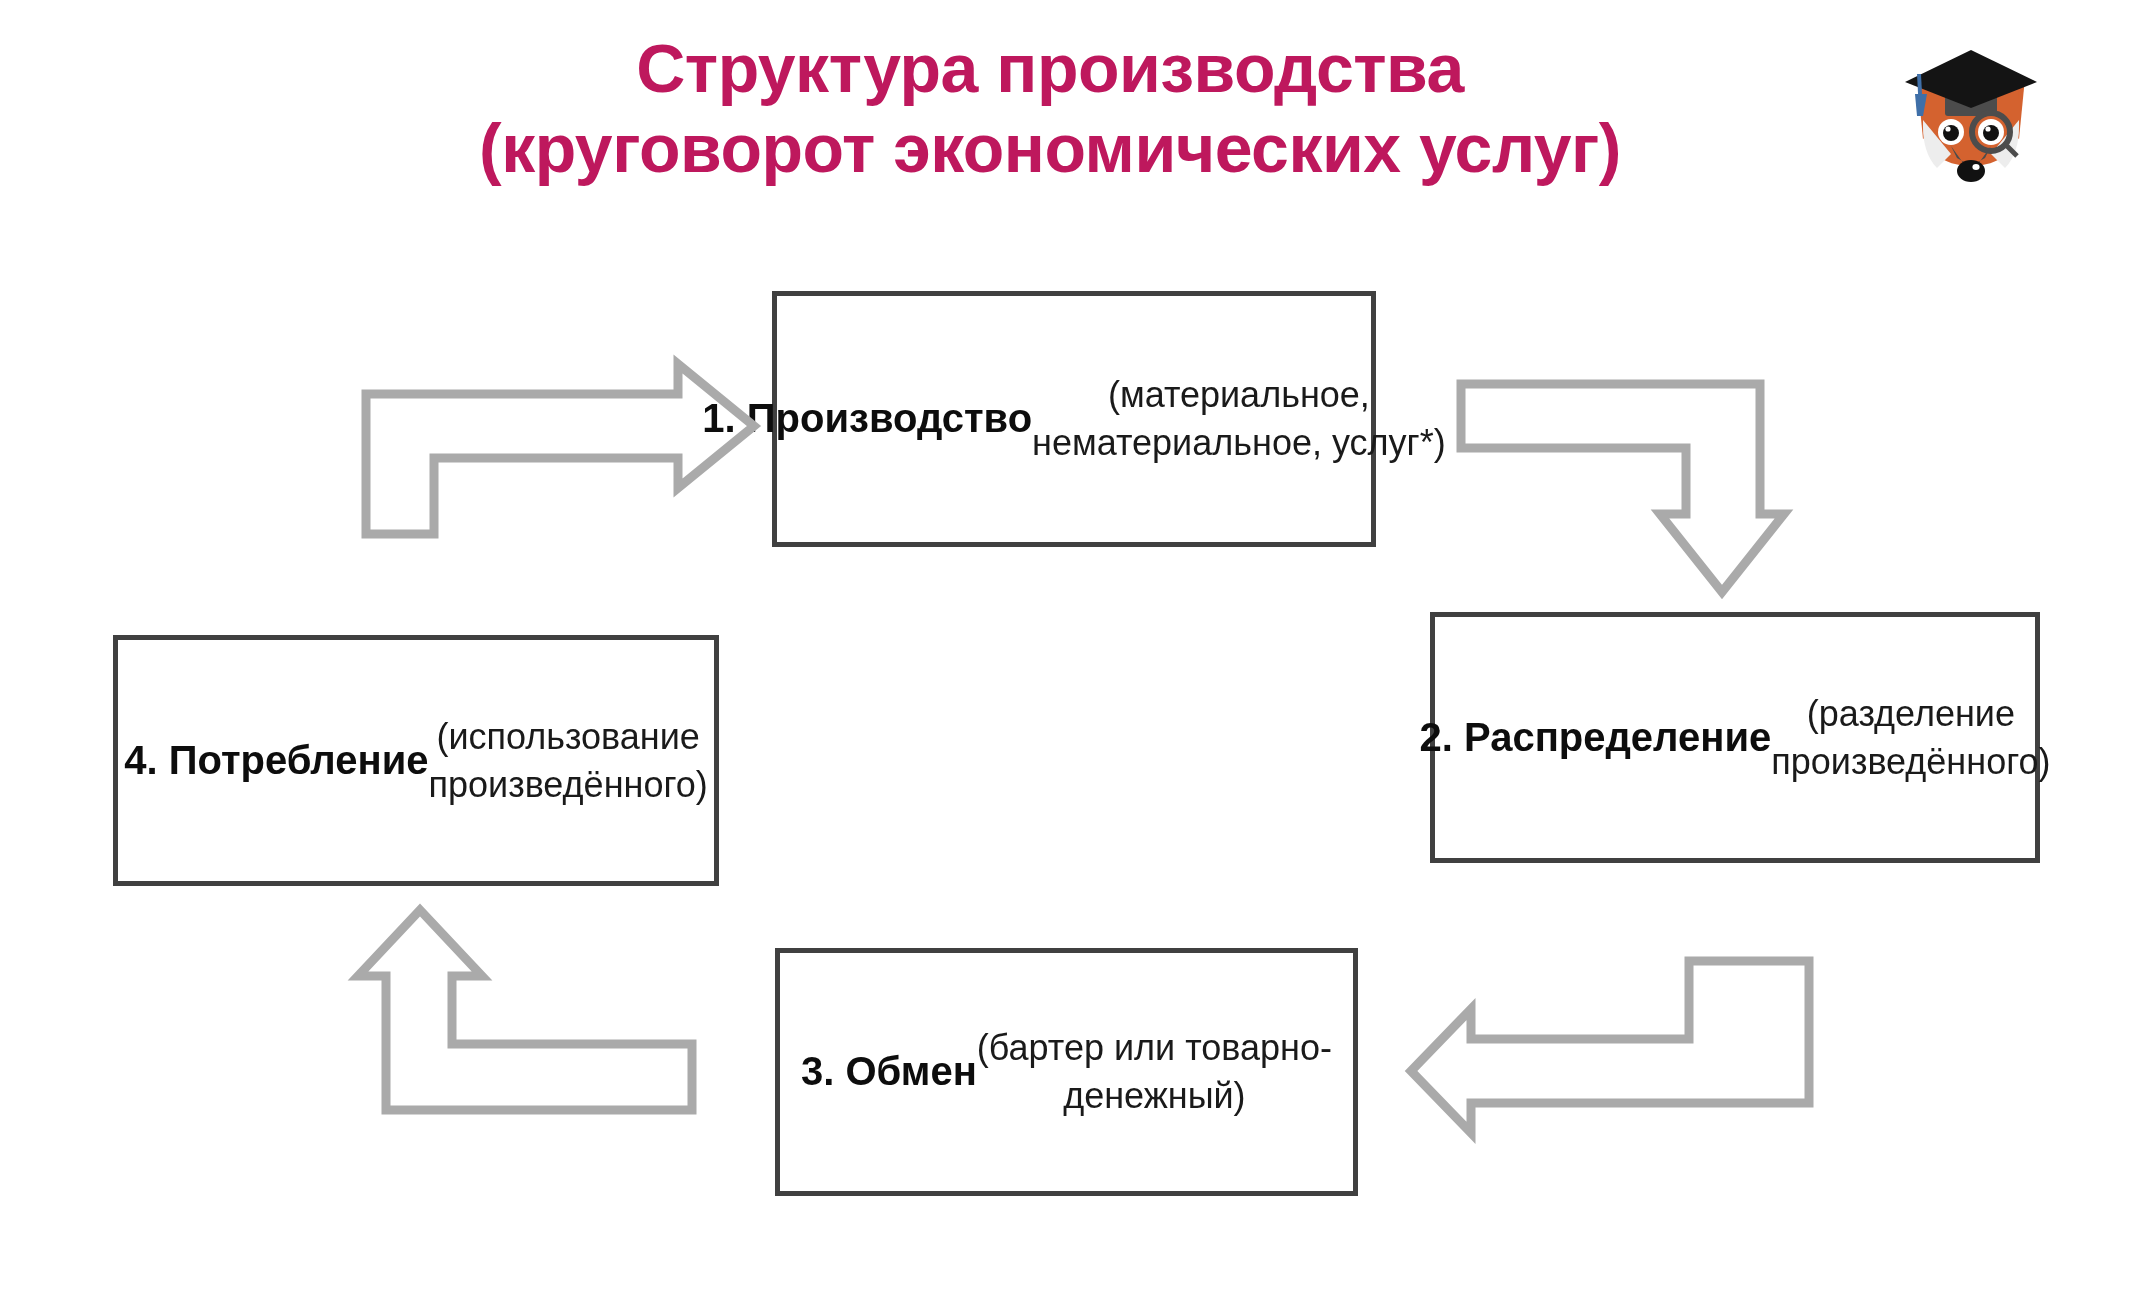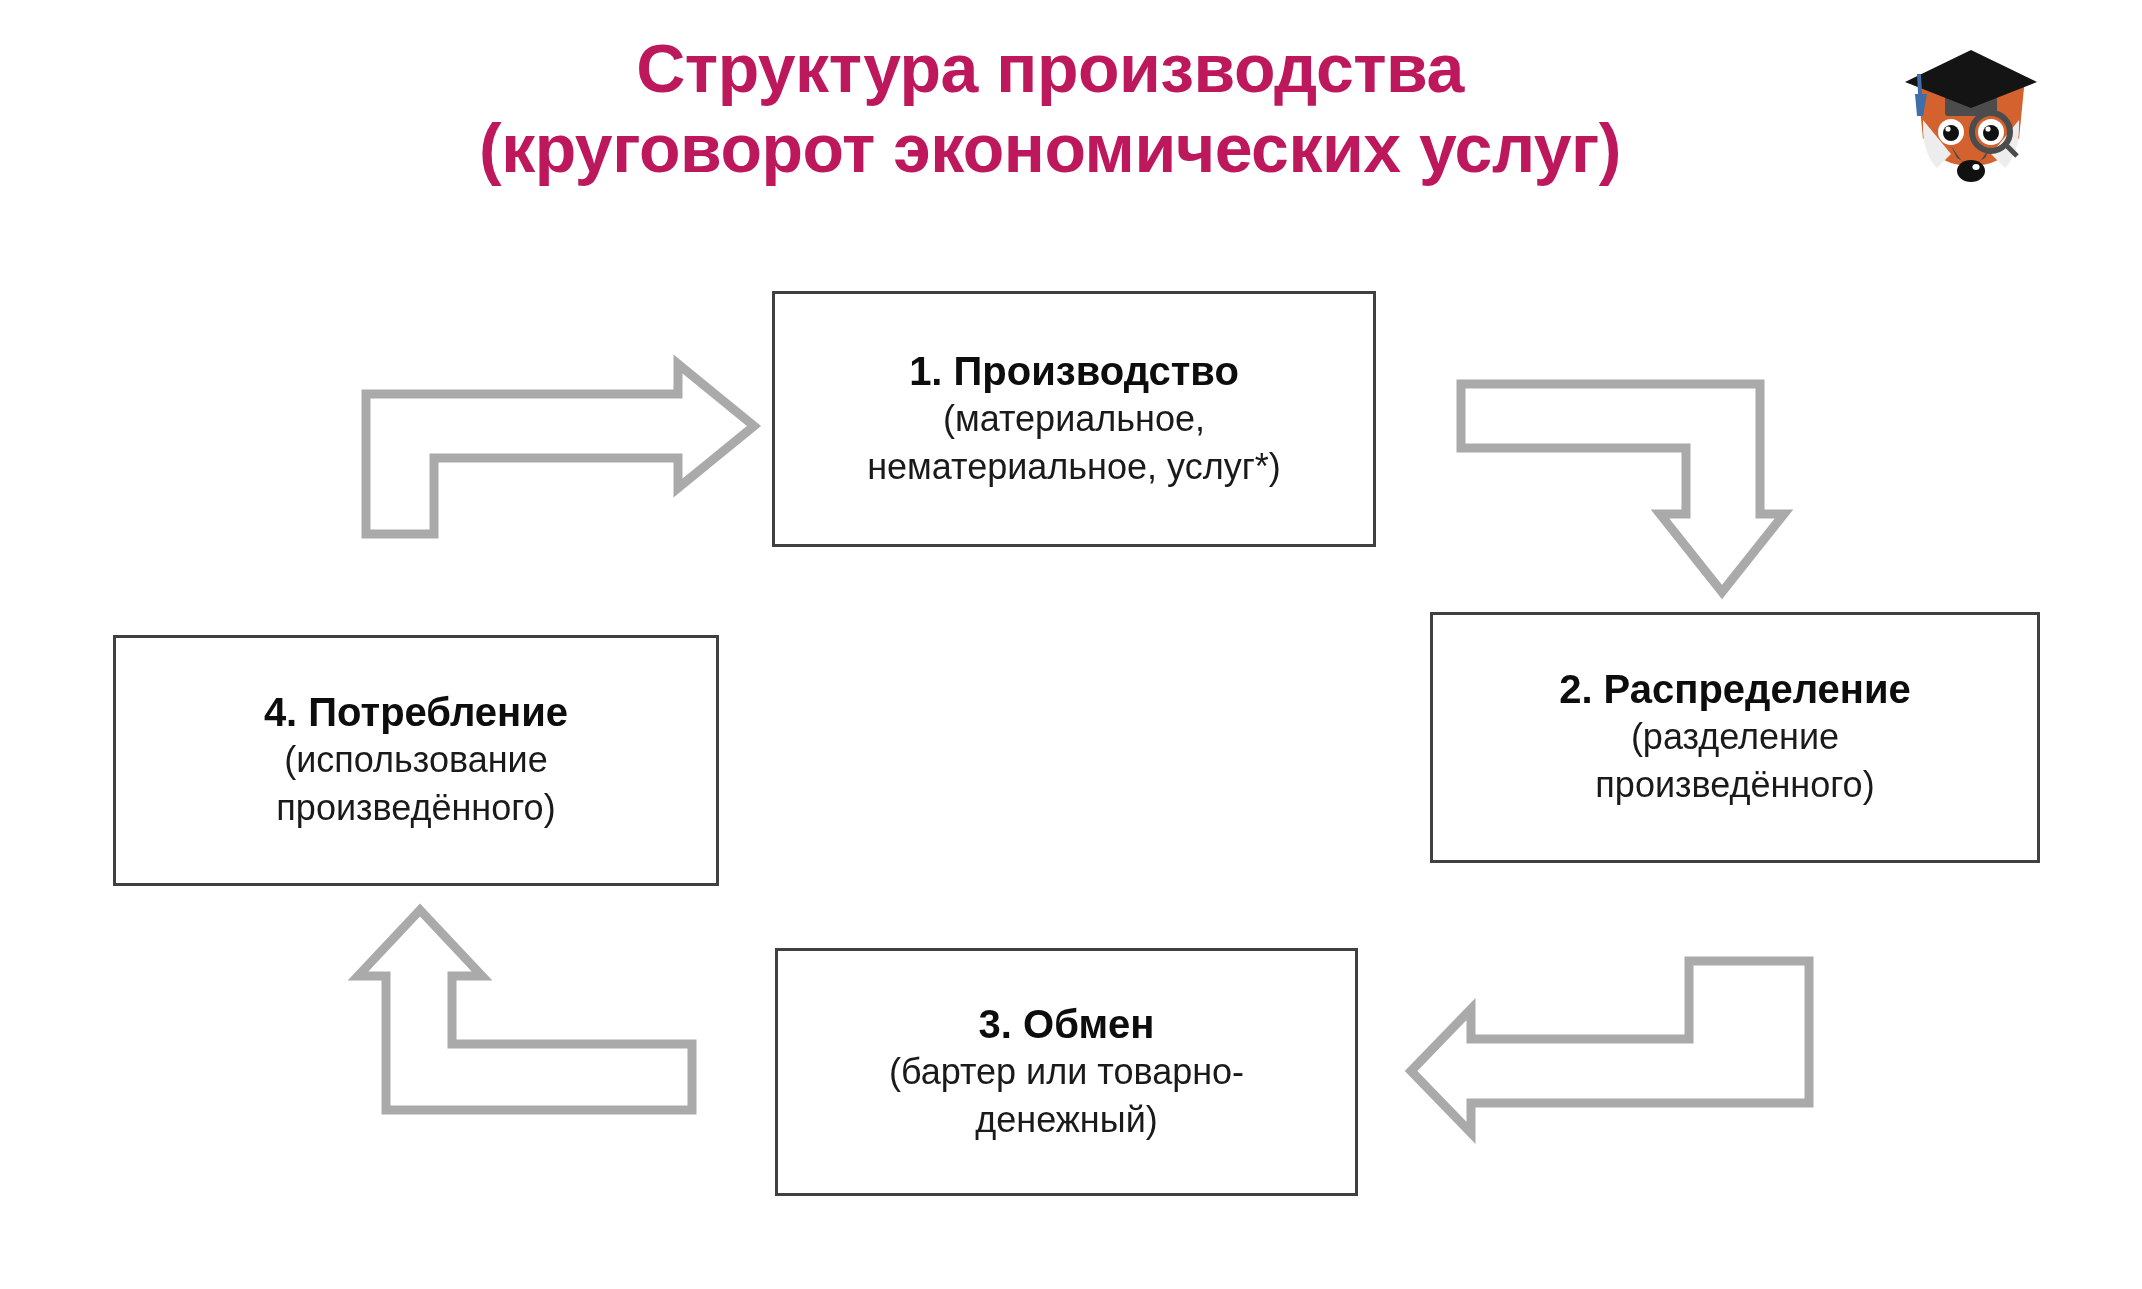--- a/index.html
+++ b/index.html
@@ -31,24 +31,24 @@
     line-height: 1.18;
     letter-spacing: -0.5px;
     color: #be185d;
   }
   #title .line { display: block; }
 
   
   .node {
     position: absolute;
     box-sizing: border-box;
-    border: 3px solid #404040;
+    border: 5px solid #404040;
     background: #ffffff;
     display: flex;
-    flex-direction: column;
+    flex-direction: row;
     align-items: center;
     justify-content: center;
     text-align: center;
     padding: 6px 10px;
   }
   .node .head {
     font-weight: bold;
     font-size: 40px;
     line-height: 1.18;
     color: #0d0d0d;

